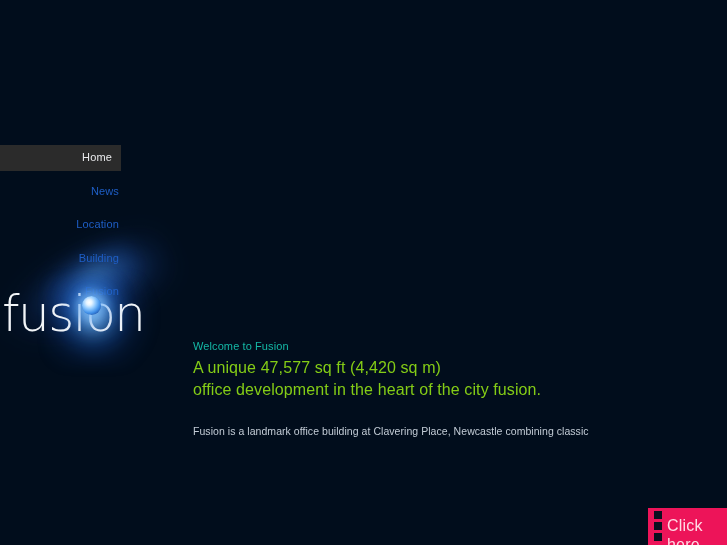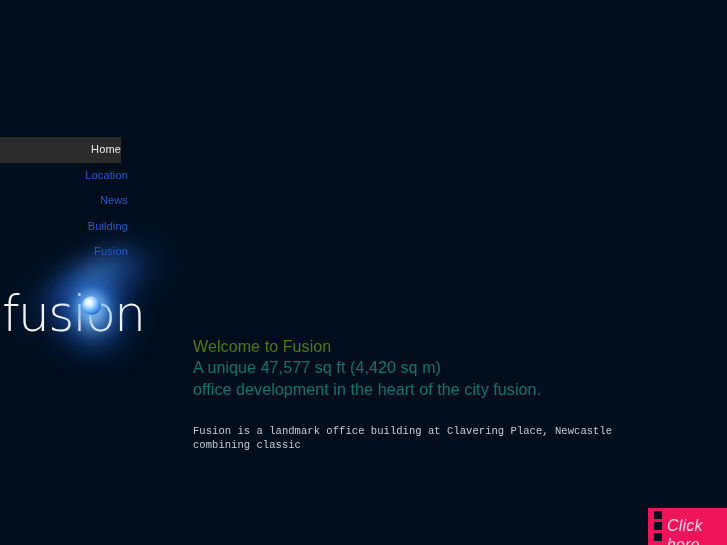--- a/index.html
+++ b/index.html
@@ -62,24 +62,26 @@
     left:0; top:0;
     width:128px; height:545px;
     z-index:5;
   }
   .nav { position:absolute; left:0; top:137px; width:128px; }
   .nav-item {
     position:relative;
     height:25.5px;
     line-height:25.5px;
     text-align:right;
+    padding-right:9px;
     font-size:11px;
     color:#1e5ec6;
     letter-spacing:0.15px;
     white-space:nowrap;
+    margin-top:8px;
   }
   .nav-item.active {
     color:#e9eaec;
     background:#2b2b2b;
     width:121px;
   }
 
   
   .logo-wrap {
     position:absolute;
@@ -123,51 +125,49 @@
     pointer-events:none;
   }
 
   
   .content {
     position:absolute;
     left:193px; top:336px;
     width:470px;
   }
   .headline-blue {
-    font-size:16px;
+    font-size:11px;
     line-height:21px;
-    color:#4d7c0f;
+    color:#14b8a6;
     letter-spacing:0.1px;
   }
   .headline-white {
     font-size:16px;
     line-height:21.5px;
-    color:#0f766e;
+    color:#84cc16;
     letter-spacing:0.1px;
   }
   .body-copy {
     position:absolute;
     left:193px; top:425px;
     width:425px;
     font-size:10.5px;
     line-height:13.5px;
     color:#c3ccd6;
     letter-spacing:0.05px;
-    font-family:Liberation Mono, monospace;
   }
 
   
   .click-banner {
     position:absolute;
     left:648px; top:508px;
     width:79px; height:37px;
     background:#ed1459;
     z-index:9;
     overflow:hidden;
-    font-style:italic;
   }
   .perf {
     position:absolute;
     left:6px;
     width:8px; height:8px;
     background:#0b1020;
   }
   .perf.p1 { top:3px; }
   .perf.p2 { top:14px; }
   .perf.p3 { top:25px; }
@@ -198,24 +198,24 @@
   <div class="glow-streak"></div>
   <div class="glow-streak2"></div>
   <div class="glow-orb-halo"></div>
 
   <div class="sidebar">
     <nav class="nav">
       <div class="nav-item active">
         <span>Home</span>
       </div>
       <div class="nav-item">
+        <span>News</span>
+      </div>
+      <div class="nav-item">
         <span>Location</span>
-      </div>
-      <div class="nav-item">
-        <span>News</span>
       </div>
       <div class="nav-item">
         <span>Building</span>
       </div>
       <div class="nav-item">
         <span>Fusion</span>
       </div>
     </nav>
 
     <div class="logo-wrap">

